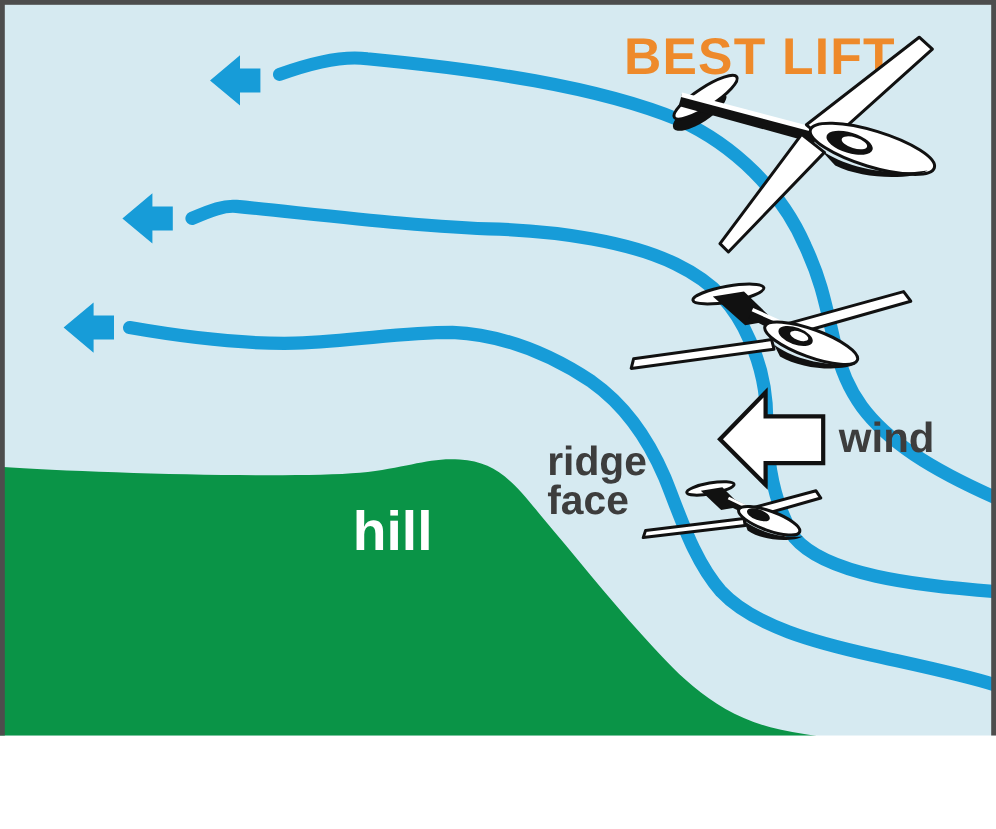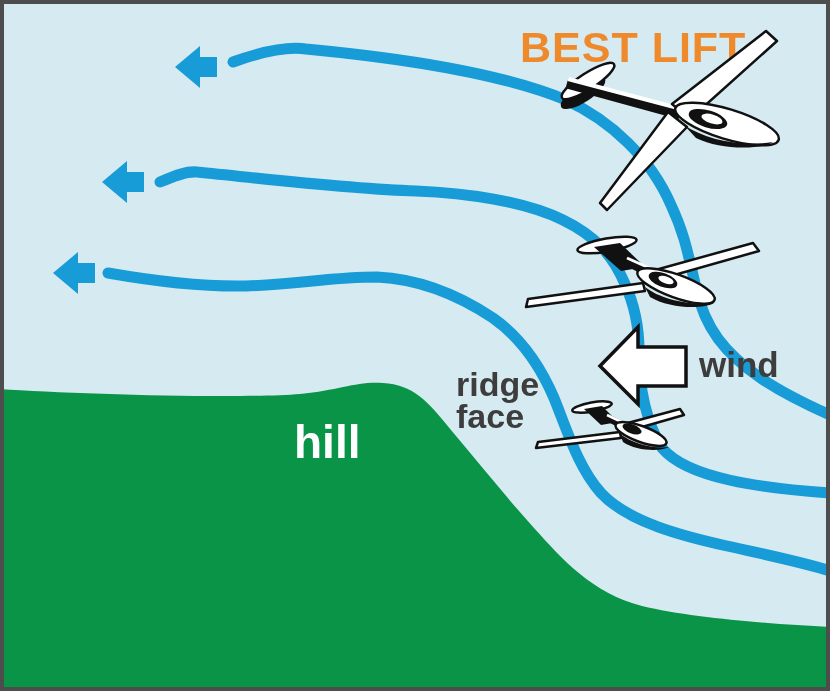--- a/index.html
+++ b/index.html
@@ -1,16 +1,16 @@
 <!DOCTYPE html>
 <html style="--c-sky: #d6eaf1; --c-hill_green: #0a9447; --c-streamline_blue: #179cd8; --c-title_orange: #ee8a2b; --c-label_dark: #3d3d3d; --c-label_white: #ffffff; --c-outline_black: #111111; --c-frame_gray: #4d4d4d;"><head>
 <meta charset="utf-8">
 <style>
   html,body{margin:0;padding:0;background:#ffffff;}
-  #stage{position:relative;width:830px;height:691px;overflow:hidden;}
+  #stage{position:relative;width:830px;height:613px;overflow:hidden;}
   svg{display:block;}
   .sky{fill:var(--c-sky);}
   .hill-shape{fill:var(--c-hill_green);}
   .stream{stroke:var(--c-streamline_blue);stroke-width:11;fill:none;stroke-linecap:round;}
   .flow-head{fill:var(--c-streamline_blue);}
   .windarrow{fill:var(--c-label_white);stroke:var(--c-outline_black);stroke-width:3.5;stroke-linejoin:miter;}
   .gwhite{fill:var(--c-label_white);stroke:var(--c-outline_black);stroke-width:2.5;stroke-linejoin:round;}
   .gblackf{fill:var(--c-outline_black);stroke:none;}
   .boomb{stroke:var(--c-outline_black);fill:none;}
   .boomw{stroke:var(--c-label_white);fill:none;}

